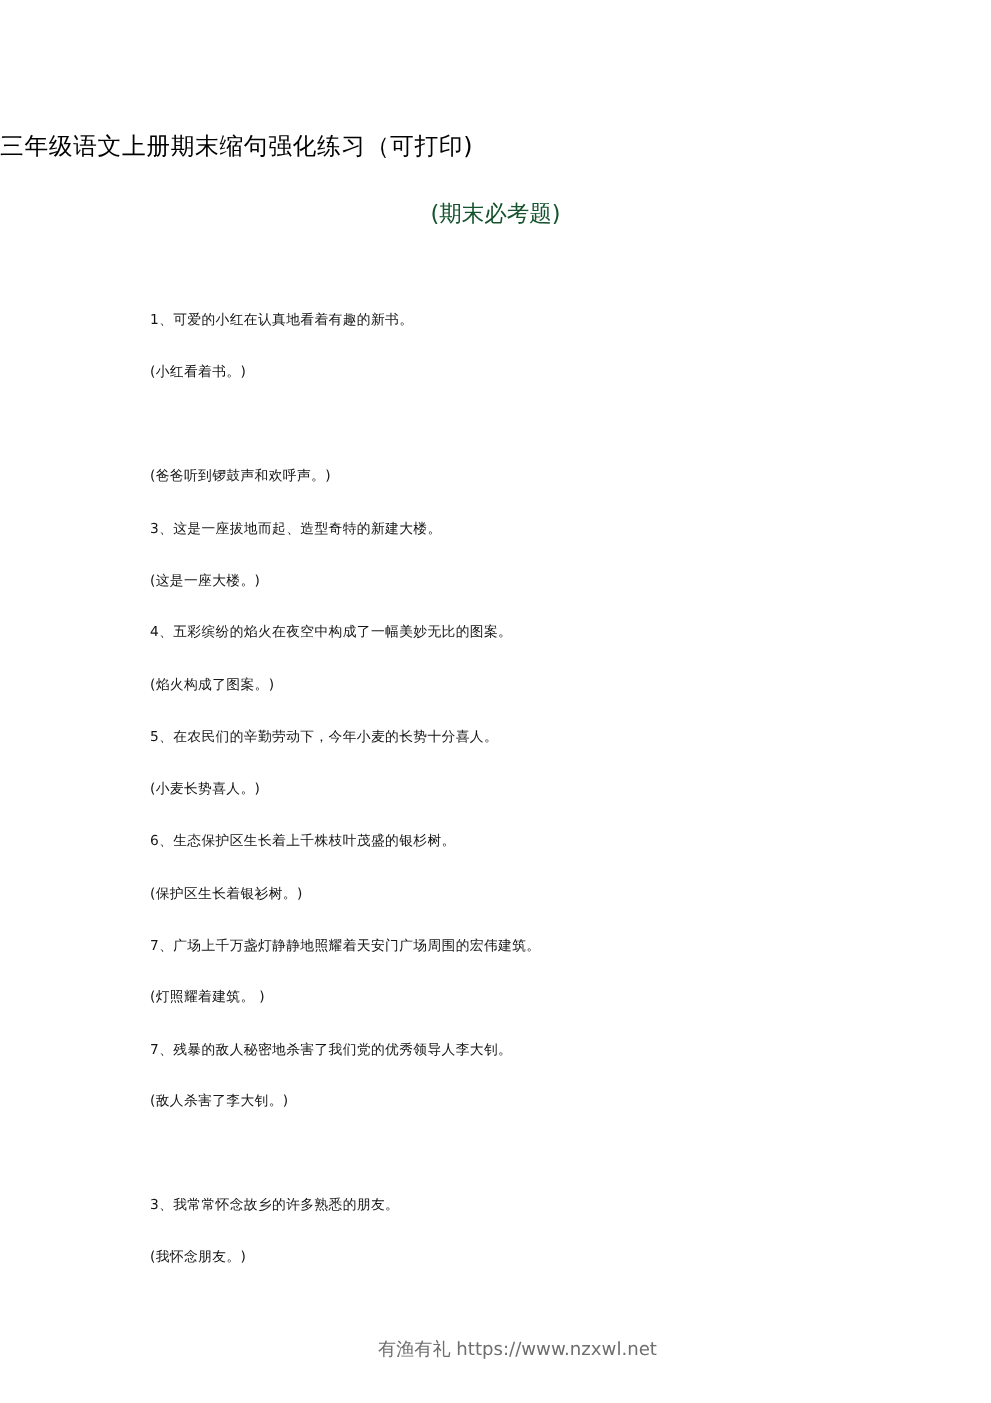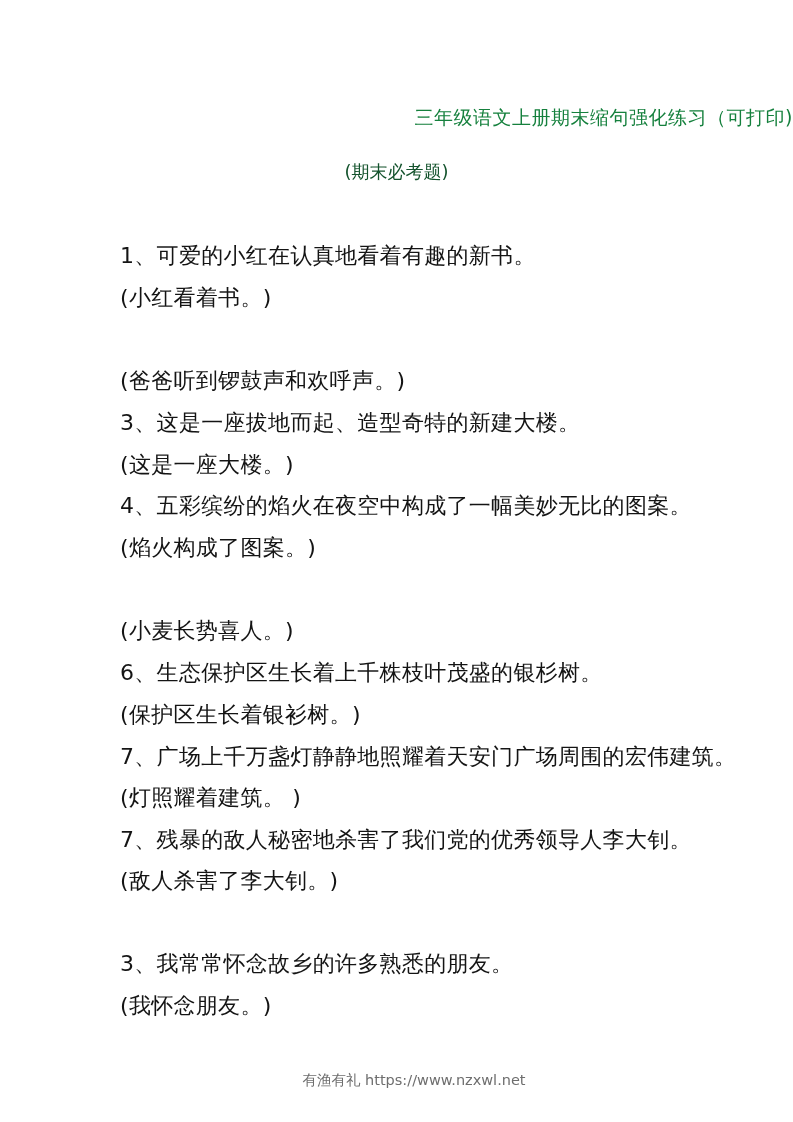--- a/index.html
+++ b/index.html
@@ -19,39 +19,39 @@
       position: absolute;
       left: 0; top: 0;
       width: 793px;
       height: 1122px;
       background: #ffffff;
     }
     .title {
       position: absolute;
       left: 0; right: 0;
       top: 104px;
-      text-align: right;
+      text-align: left;
       font-size: 19px;
       line-height: 26px;
       letter-spacing: 0.5px;
-      color: #15803d;
+      color: #000000;
     }
     .subtitle {
       position: absolute;
       left: 0; right: 0;
       top: 159px;
       text-align: center;
       font-size: 18px;
       line-height: 26px;
       color: #14532d;
     }
     .line {
       position: absolute;
       left: 120px;
-      font-size: 22px;
+      font-size: 11px;
       line-height: 24px;
       white-space: nowrap;
       color: #141414;
       letter-spacing: 0.3px;
     }
     .footer {
       position: absolute;
       left: 0; right: 0;
       top: 1069px;
       text-align: center;
@@ -73,20 +73,21 @@
   <div class="line" style="top:286px">(小红看着书。)</div>
 
   <div class="line" style="top:369px">(爸爸听到锣鼓声和欢呼声。)</div>
 
   <div class="line" style="top:411px">3、这是一座拔地而起、造型奇特的新建大楼。</div>
   <div class="line" style="top:453px">(这是一座大楼。)</div>
 
   <div class="line" style="top:494px">4、五彩缤纷的焰火在夜空中构成了一幅美妙无比的图案。</div>
   <div class="line" style="top:536px">(焰火构成了图案。)</div>
 
+  <div class="line" style="top:578px">5、在农民们的辛勤劳动下，今年小麦的长势十分喜人。</div>
   <div class="line" style="top:619px">(小麦长势喜人。)</div>
 
   <div class="line" style="top:661px">6、生态保护区生长着上千株枝叶茂盛的银杉树。</div>
   <div class="line" style="top:703px">(保护区生长着银衫树。)</div>
 
   <div class="line" style="top:745px">7、广场上千万盏灯静静地照耀着天安门广场周围的宏伟建筑。</div>
   <div class="line" style="top:786px">(灯照耀着建筑。 )</div>
 
   <div class="line" style="top:828px">7、残暴的敌人秘密地杀害了我们党的优秀领导人李大钊。</div>
   <div class="line" style="top:869px">(敌人杀害了李大钊。)</div>

